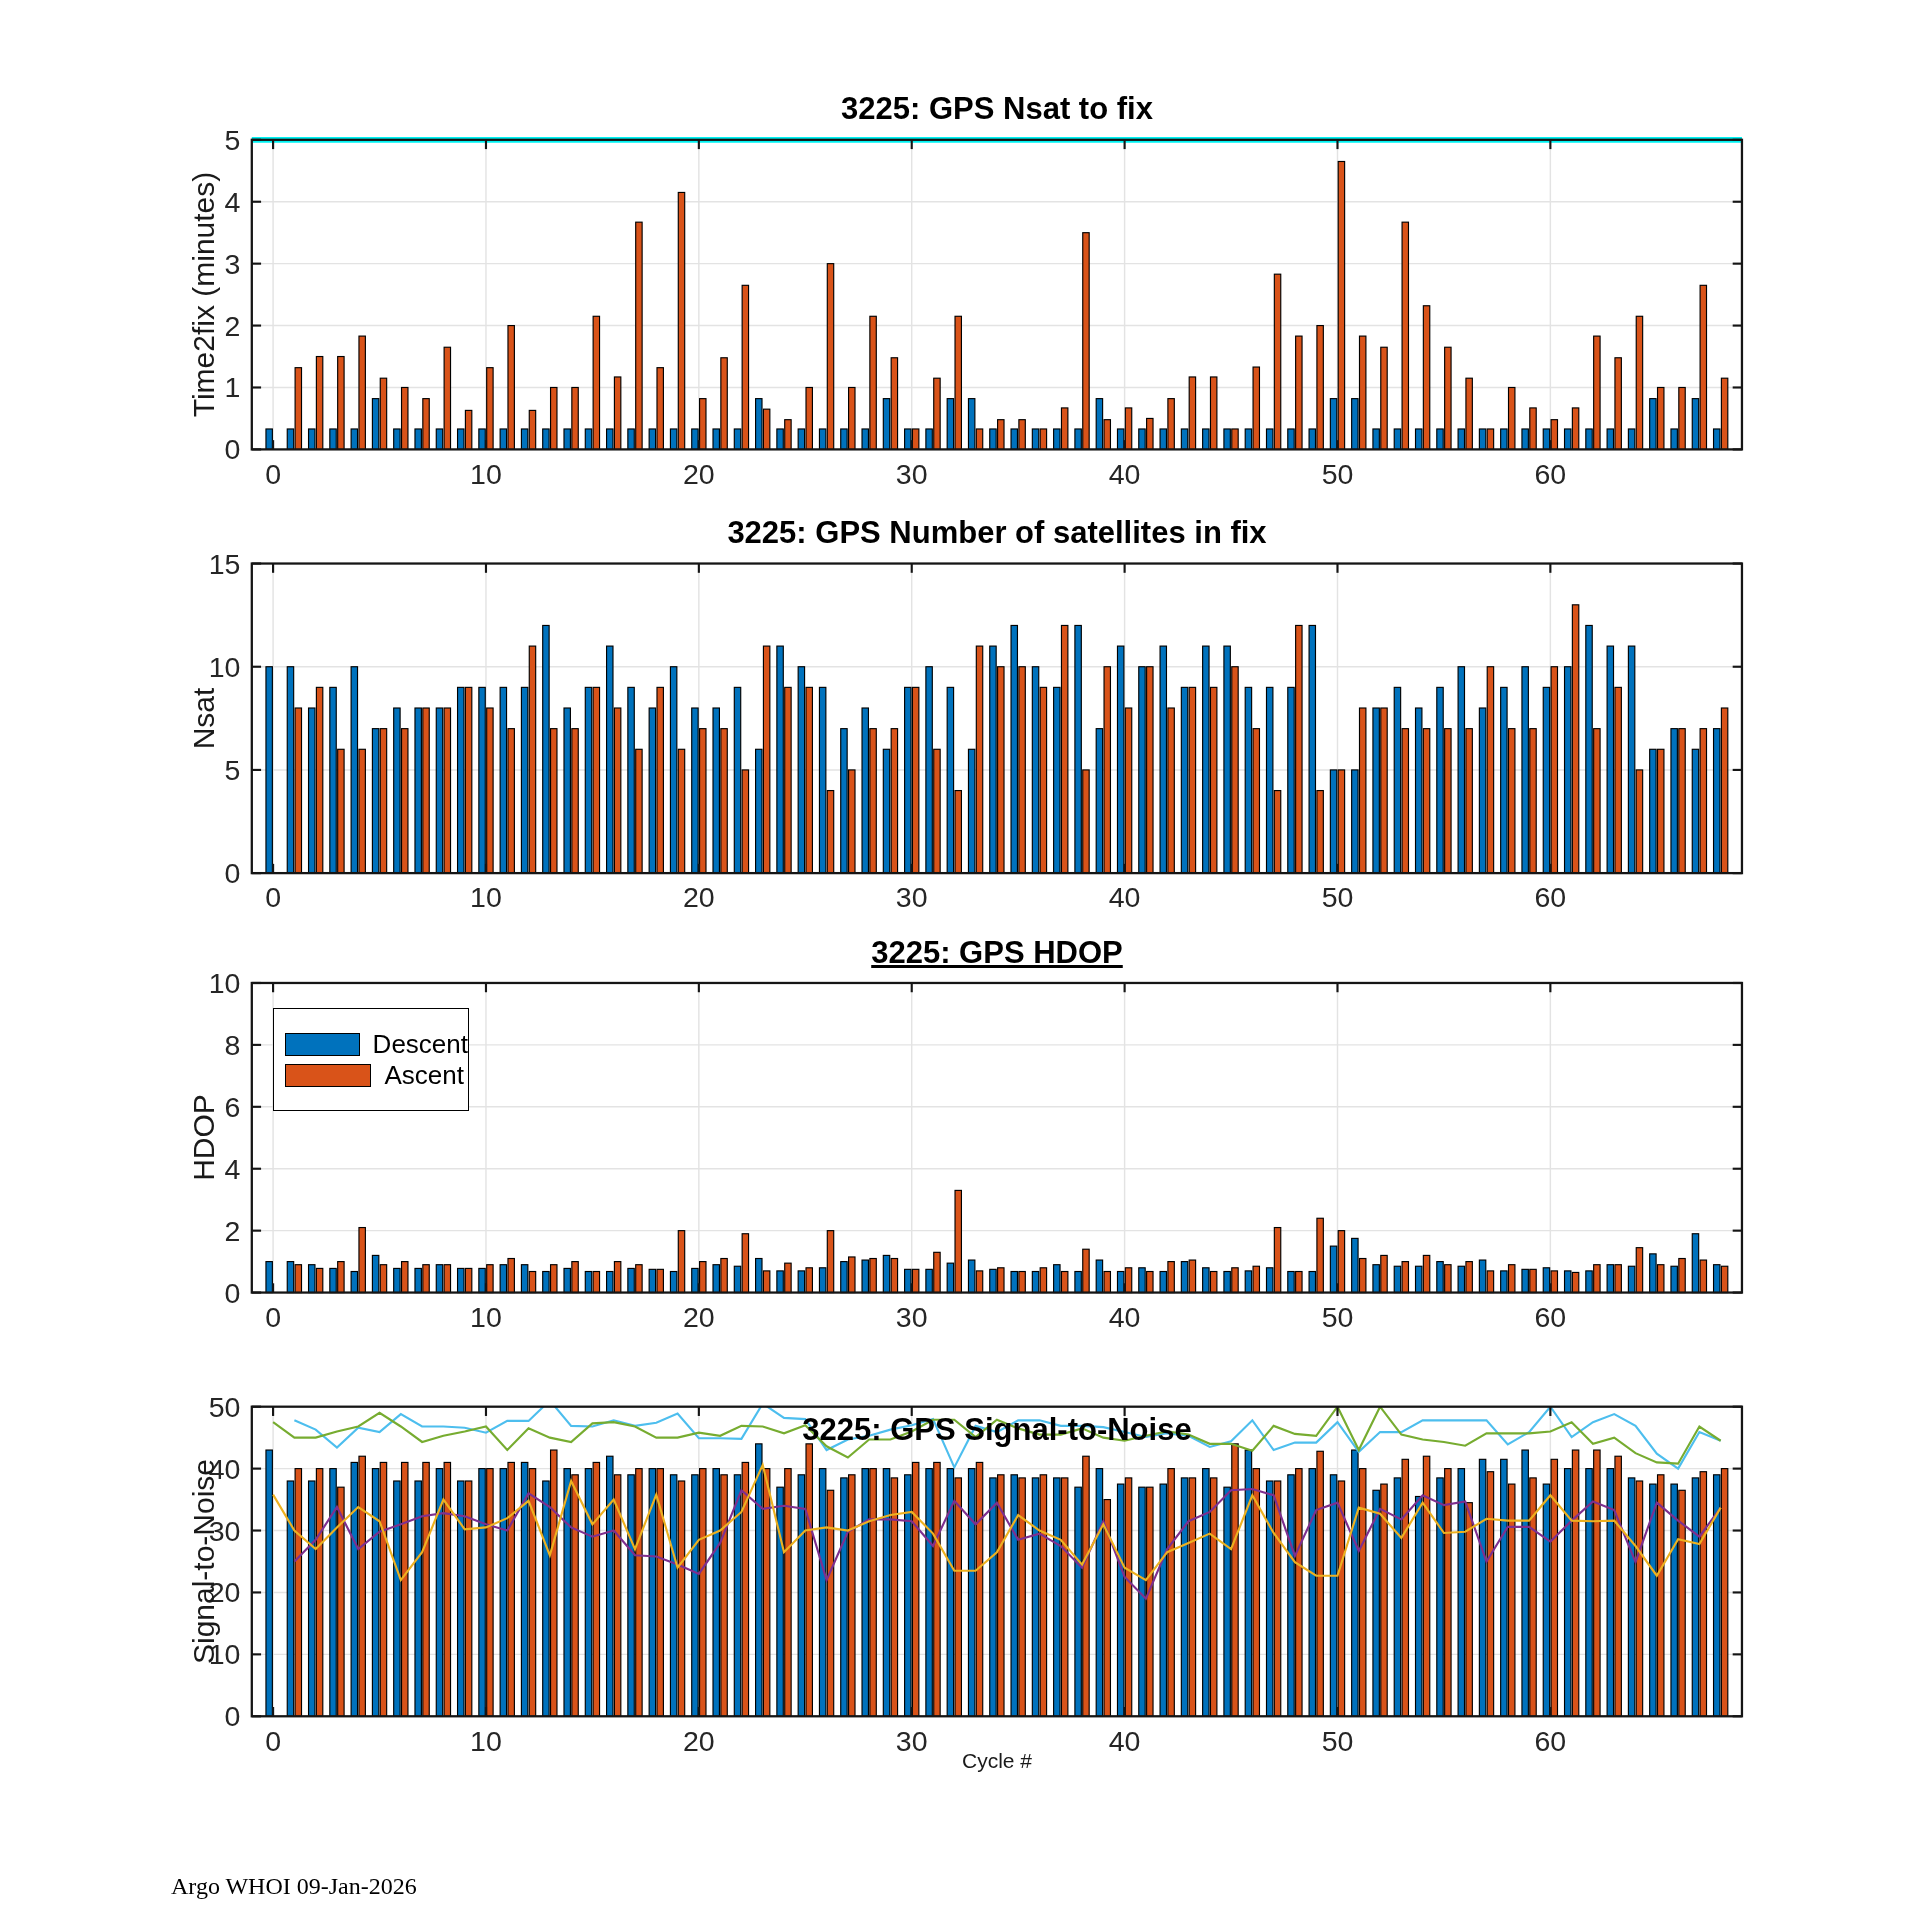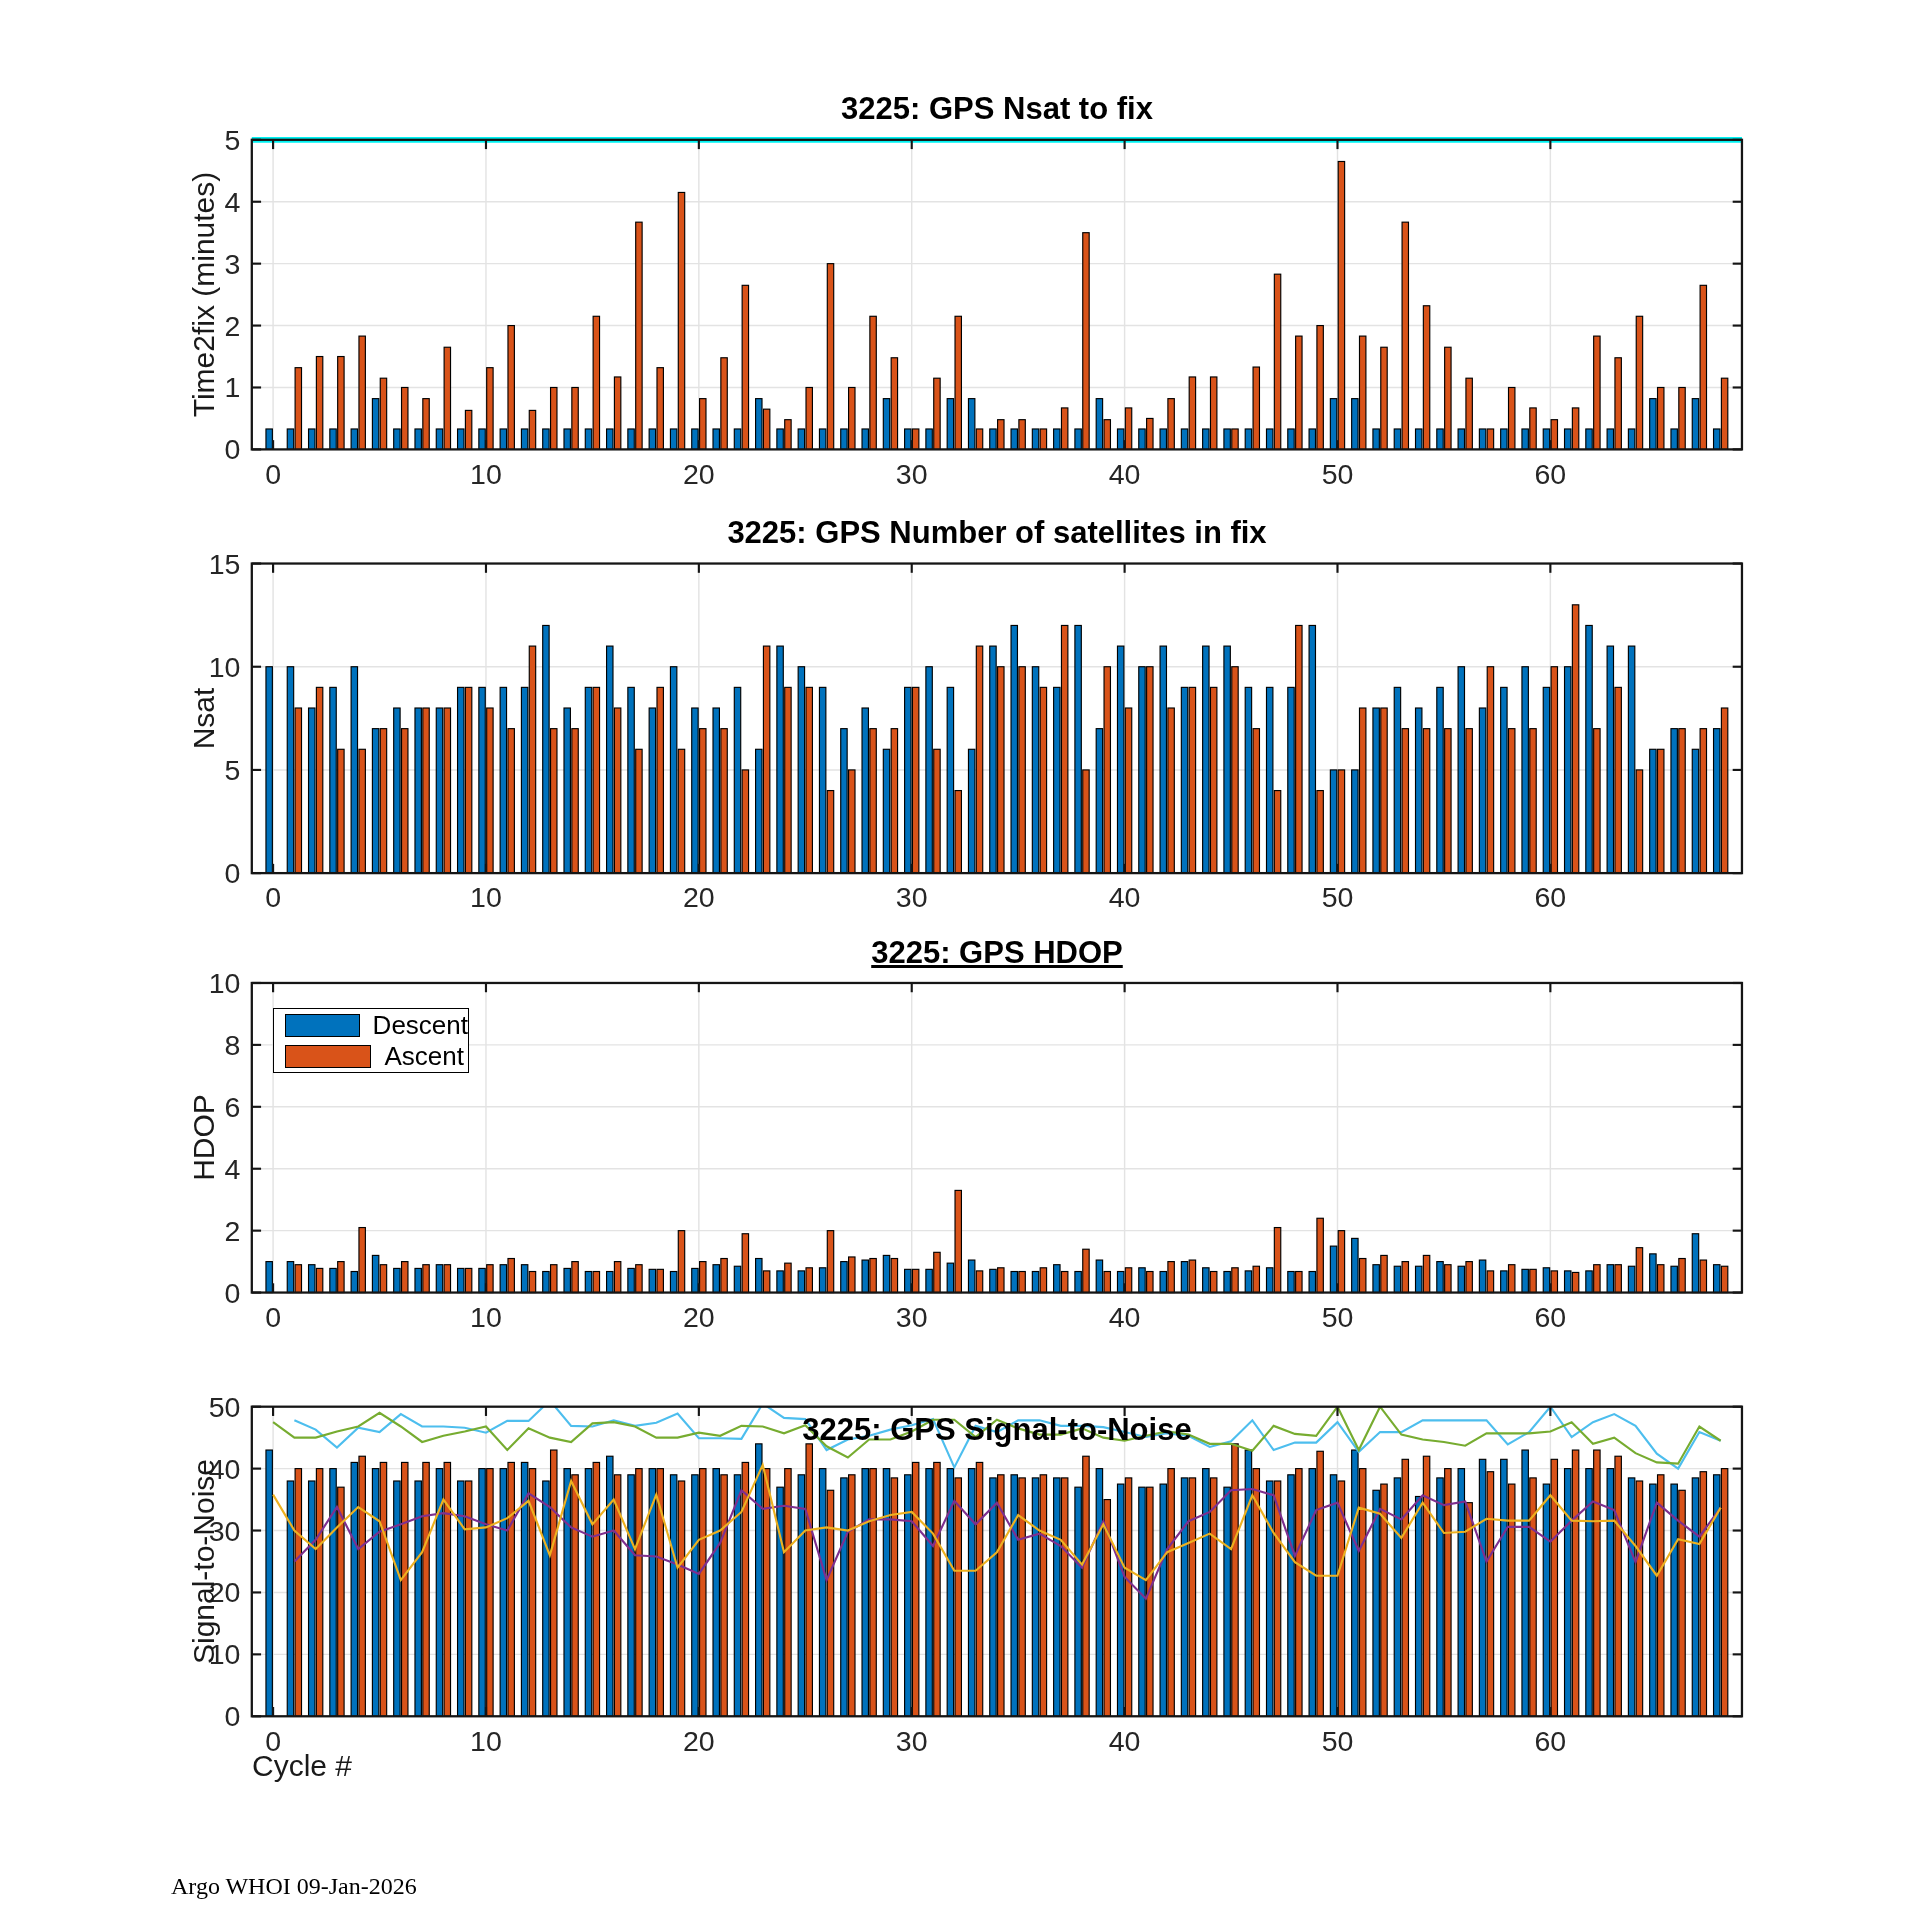--- a/index.html
+++ b/index.html
@@ -2,27 +2,27 @@
 <html style="font-size:11.4px"><head>
 <meta charset="utf-8">
 <style>
   html,body{margin:0;padding:0;background:#ffffff;}
   #fig{position:relative;width:1926px;height:1926px;background:#ffffff;
        font-family:"Liberation Sans", sans-serif;}
   .panel-title{position:absolute;left:252px;width:1490px;text-align:center;
        font-size:31px;font-weight:bold;color:#000;}
   .ylabel{position:absolute;width:428px;height:37px;text-align:center;
        font-size:30px;color:#1a1a1a;transform:rotate(-90deg);transform-origin:center center;}
-  .xlabel{position:absolute;left:252px;width:1490px;
-       font-size:30px;color:#1a1a1a;}
+  .xlabel{position:absolute;left:252px;width:1490px;text-align:center;
+       font-size:21px;color:#1a1a1a;}
   .footer{position:absolute;font-size:24px;color:#000;font-family:Liberation Serif, serif;}
   svg{position:absolute;left:0;top:0;}
   .legend{position:absolute;left:273px;top:1008px;width:194px;height:61px;
        background:#fff;border:1.8px solid #000;display:flex;flex-direction:column;
-       justify-content:space-evenly;padding:1px 0;z-index:5;}
+       justify-content:space-evenly;padding:20px 0;z-index:5;}
   .legend-row{display:flex;align-items:center;gap:13px;padding-left:11.4px;}
   .legend-swatch{width:84px;height:21.4px;border:1.8px solid #000;}
   .legend-label{font-size:26px;color:#000;}
 </style>
 </head>
 <body>
 
 <div id="fig">
   <svg id="plot-svg" width="1926" height="1926" viewBox="0 0 2700 2700">
       <g>

